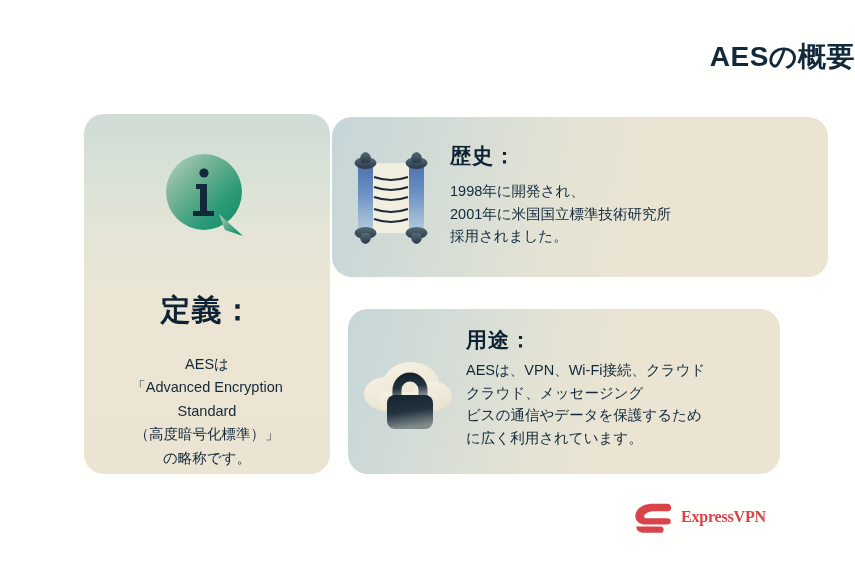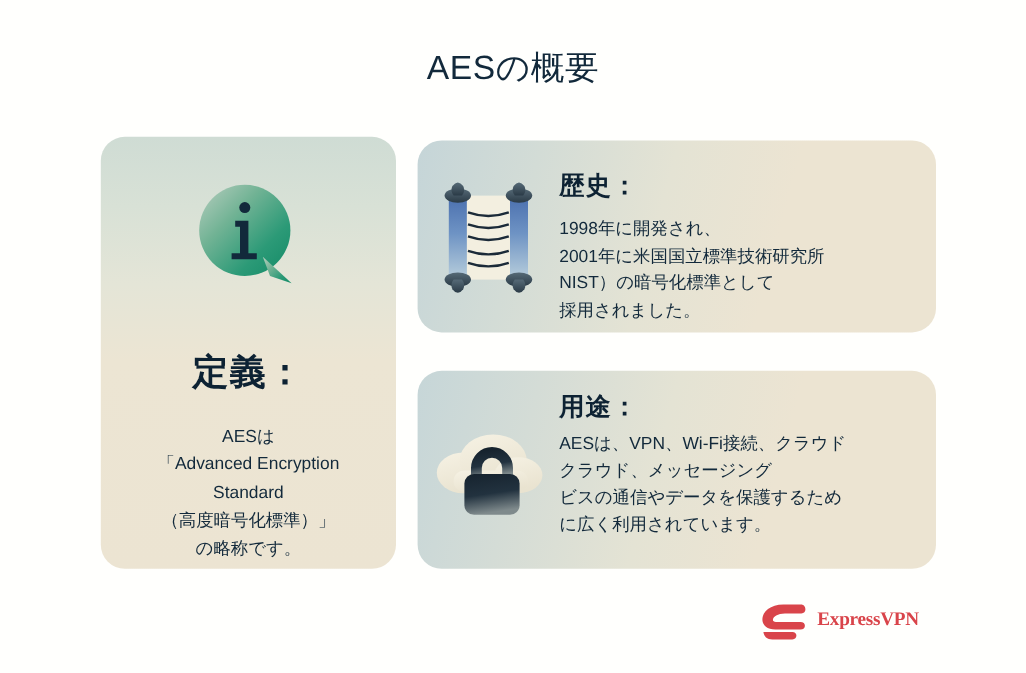--- a/index.html
+++ b/index.html
@@ -15,23 +15,23 @@
     overflow: hidden;
     position: relative;
   }
 
   
   .page-title {
     position: absolute;
     top: 40px;
     left: 0;
     width: 855px;
-    text-align: center;
+    text-align: right;
     font-size: 28px;
-    font-weight: 400;
+    font-weight: 700;
     letter-spacing: 0.5px;
     color: #12293b;
     line-height: 1.2;
   }
 
   
   .card {
     position: absolute;
     border-radius: 20px;
     overflow: hidden;
@@ -47,23 +47,23 @@
                 #d8e1d6 16%,
                 #e4e5d7 34%,
                 #ece5d3 52%,
                 #ece4d2 100%);
     display: flex;
     flex-direction: column;
     align-items: center;
   }
 
   .card-history {
-    left: 348px;
+    left: 332px;
     top: 117px;
-    width: 432px;
+    width: 496px;
     height: 160px;
     background: linear-gradient(105deg,
                 #c5d5d8 0%,
                 #d3dcd6 22%,
                 #e4e3d4 46%,
                 #ece4d2 68%,
                 #ece4d2 100%);
   }
 
   .card-usage {
@@ -232,21 +232,20 @@
           <path d="M26 74 q17 6 34 0"></path>
         </g>
       </svg>
     </div>
 
     <div class="text-slot">
       <div class="row-heading hist-heading">歴史：</div>
       <div class="row-body hist-body">
         <div>1998年に開発され、</div>
         <div>2001年に米国国立標準技術研究所</div>
-        <div>NIST）の暗号化標準として</div>
         <div>採用されました。</div>
       </div>
     </div>
 
   </div>
 </div>
 
 <div class="card card-usage">
   <div class="row-inner">
 

